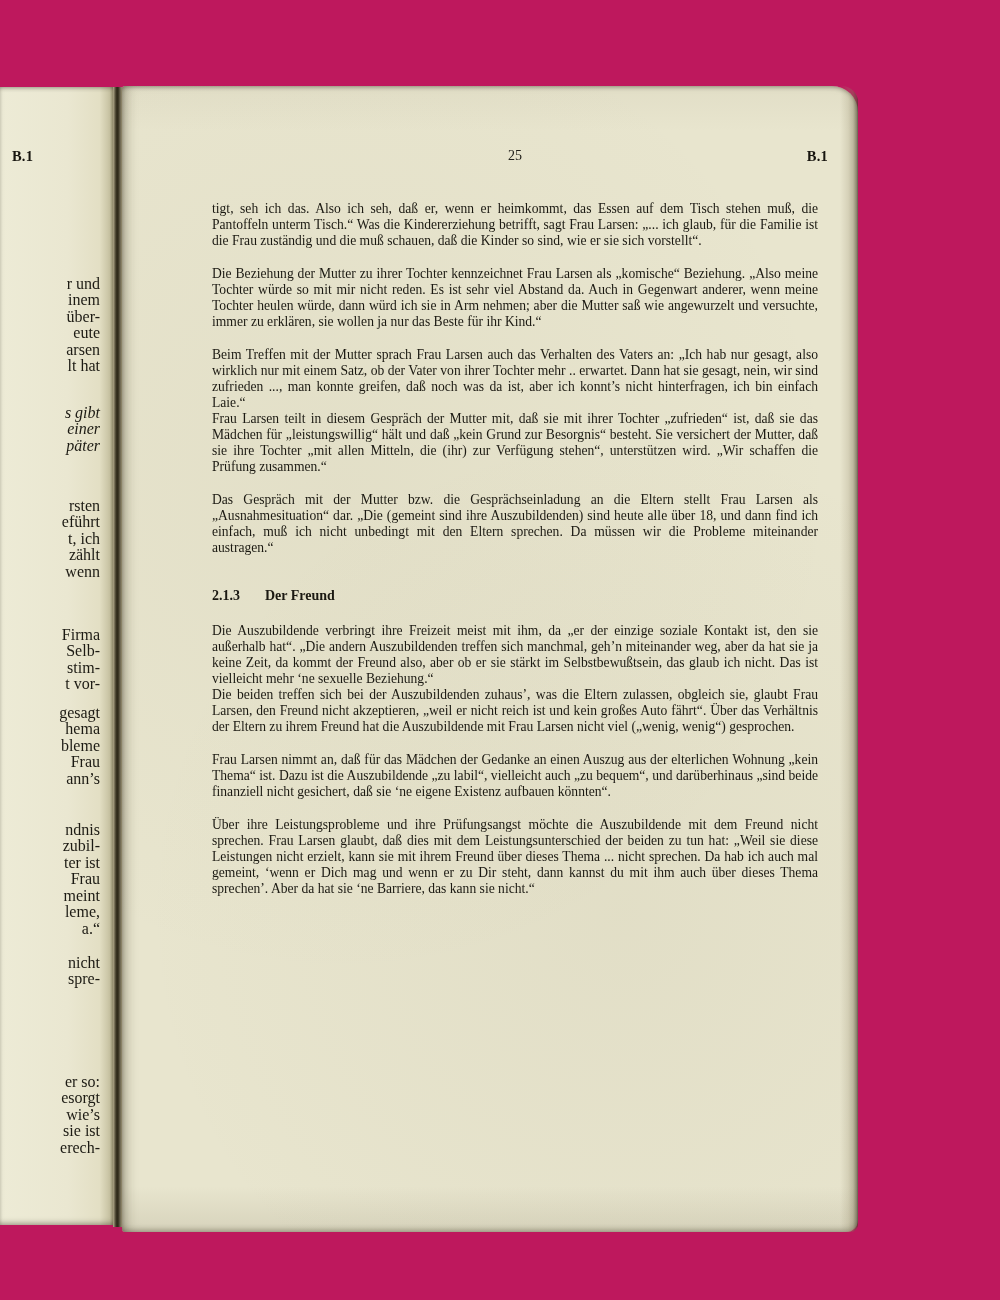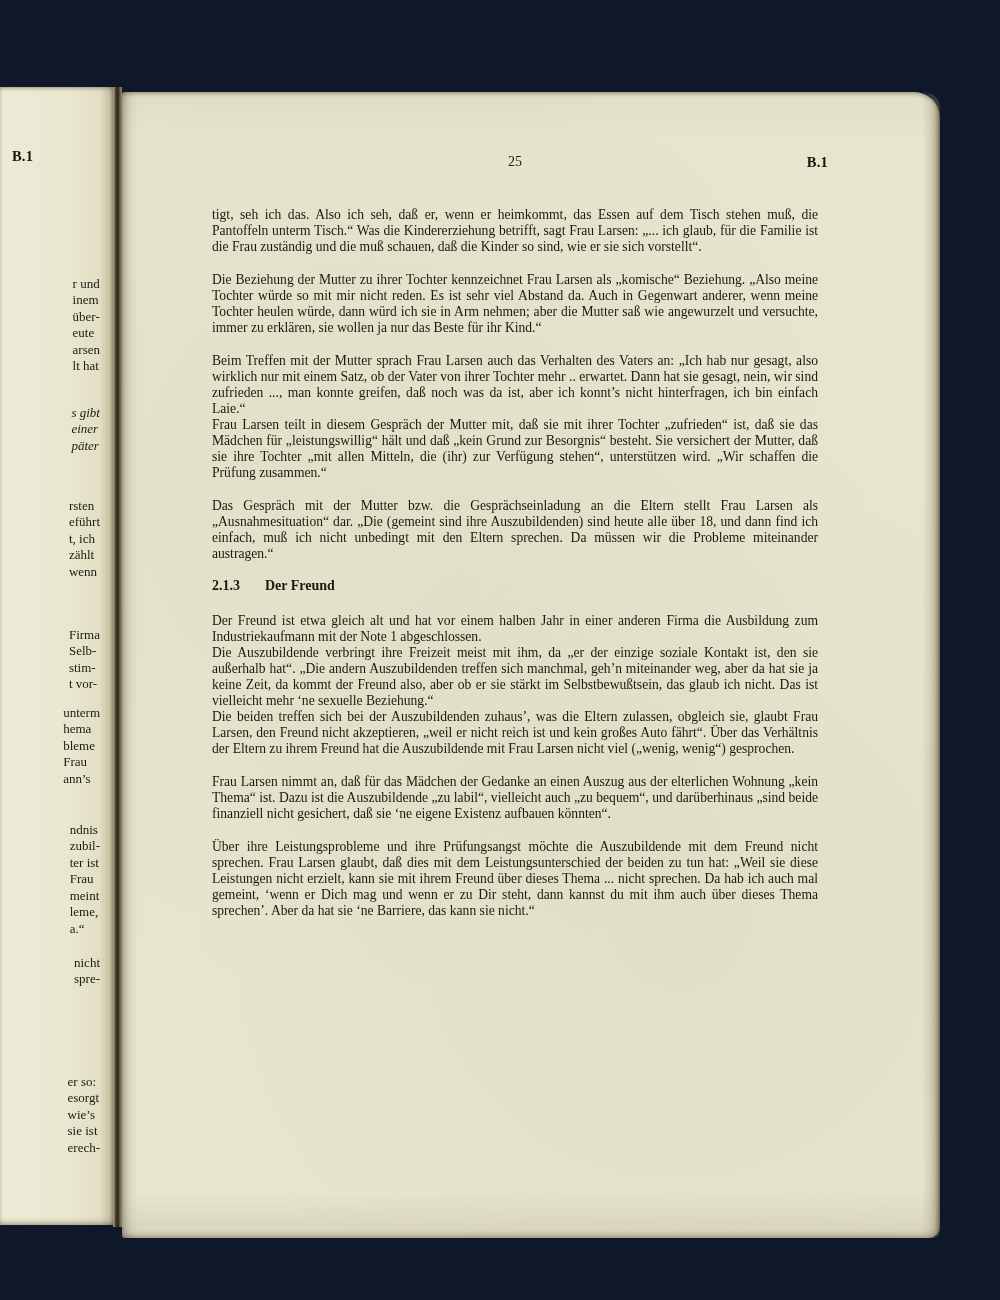--- a/index.html
+++ b/index.html
@@ -1,42 +1,42 @@
 <!DOCTYPE html>
 <html lang="de"><head>
 <meta charset="utf-8">
 <style>
   html,body{margin:0;padding:0;background:#000;}
   .stage{
     position:relative;width:1000px;height:1300px;overflow:hidden;
-    background:#0f172a;
+    background:#be185d;
     font-family:"Liberation Serif", serif;
   }
   
   .left-page{
     position:absolute;left:0;top:87px;width:113px;height:1138px;
     background:linear-gradient(90deg,#edebd6 0%,#eae7d1 60%,#e3dfc4 88%,#c7c2a2 97%,#a39c7c 100%);
     box-shadow:inset 0 3px 4px -2px rgba(40,35,20,.45), inset 0 -4px 6px -3px rgba(40,35,20,.5);
   }
   .lp-header{
     position:absolute;top:61px;left:12px;
     font-weight:bold;font-size:14.5px;color:#17150f;letter-spacing:.2px;
   }
   .frag-group{
-    position:absolute;right:13px;
-    font-size:13px;line-height:16.45px;color:#1c1a13;white-space:pre;
+    position:absolute;right:13px;text-align:right;
+    font-size:16px;line-height:16.45px;color:#1c1a13;white-space:pre;
   }
   
   .gutter{
     position:absolute;left:113px;top:87px;width:9px;height:1140px;
     background:linear-gradient(90deg,#b3ab8b 0%,#3a3423 35%,#2c2717 55%,#6c6550 80%,#948c6e 100%);
   }
   
   .right-page{
-    position:absolute;left:122px;top:92px;width:818px;height:1146px;
+    position:absolute;left:122px;top:86px;width:736px;height:1146px;
     background-color:#e8e5ce;
     background-image:
       radial-gradient(circle at 30% 35%, rgba(125,115,80,0.05), rgba(0,0,0,0) 55%),
       radial-gradient(circle at 68% 72%, rgba(125,115,80,0.06), rgba(0,0,0,0) 50%),
       linear-gradient(180deg, rgba(120,110,80,0.06) 0%, rgba(0,0,0,0) 4%, rgba(0,0,0,0) 96%, rgba(90,80,55,0.12) 100%);
     border-radius:3px 26px 12px 3px;
     box-shadow:
       inset 9px 0 14px -8px rgba(55,47,28,.55),
       inset 0 3px 4px -2px rgba(40,35,20,.42),
       inset 0 -4px 6px -3px rgba(40,35,20,.40);
@@ -55,58 +55,57 @@
     position:absolute;right:-10px;top:0;
     font-weight:bold;font-size:14.5px;color:#17150f;letter-spacing:.2px;
   }
   .text-col{
     position:absolute;left:90px;top:115px;width:606px;
     font-size:13.6px;line-height:16px;text-align:justify;
     color:#1b1912;
   }
   p.para{margin:0;}
   p.gap{margin-top:17px;}
-  .heading{margin-top:16px;margin-bottom:19px;font-weight:bold;font-size:14px;}
+  .heading{margin-top:32px;margin-bottom:19px;font-weight:bold;font-size:14px;}
   .heading .h-num{margin-right:25px;}
   b{font-weight:normal;}
 </style>
 </head>
 <body>
 
 <div class="stage">
 
   <div class="left-page">
     <div class="lp-header">B.1</div>
     <div>
         <div class="frag-group" style="top: 189px;"><div>r und</div><div>inem</div><div>über-</div><div>eute</div><div>arsen</div><div>lt hat</div></div>
         <div class="frag-group" style="top: 318px; font-style: italic;"><div>s gibt</div><div>einer</div><div>päter</div></div>
         <div class="frag-group" style="top: 411px;"><div>rsten</div><div>eführt</div><div>t, ich</div><div>zählt</div><div>wenn</div></div>
         <div class="frag-group" style="top: 540px;"><div>Firma</div><div>Selb-</div><div>stim-</div><div>t vor-</div></div>
-        <div class="frag-group" style="top: 618px;"><div>unterm</div><div>hema</div><div>bleme</div><div>Frau</div><div>ann’s</div></div>
+        <div class="frag-group" style="top: 618px;"><div>gesagt</div><div>hema</div><div>bleme</div><div>Frau</div><div>ann’s</div></div>
         <div class="frag-group" style="top: 735px;"><div>ndnis</div><div>zubil-</div><div>ter ist</div><div>Frau</div><div>meint</div><div>leme,</div><div>a.“</div></div>
         <div class="frag-group" style="top: 868px;"><div>nicht</div><div>spre-</div></div>
         <div class="frag-group" style="top: 987px;"><div>er so:</div><div>esorgt</div><div>wie’s</div><div>sie ist</div><div>erech-</div></div>
       </div>
   </div>
 
   <div class="gutter"></div>
 
   <div class="right-page">
     <div class="rp-header">
       <span class="page-num">25</span>
       <span class="section-label">B.1</span>
     </div>
     <div class="text-col">
         <p class="para"><span>tigt, seh ich das. Also ich seh, daß er, wenn er heimkommt, das Essen auf dem Tisch stehen muß, die Pantoffeln unterm Tisch.“ Was die Kindererziehung betrifft, sagt Frau Larsen: „... ich glaub, für die Familie ist die Frau zuständig und die muß schauen, daß die Kinder so sind, wie er sie sich vorstellt“.</span></p>
         <p class="para gap"><span>Die Beziehung der Mutter zu ihrer Tochter kennzeichnet Frau Larsen als „komische“ Beziehung. „Also </span><b>meine</b><span> Tochter würde so mit mir nicht reden. Es ist sehr viel Abstand da. Auch in Gegenwart anderer, wenn meine Tochter heulen würde, dann würd ich sie in Arm nehmen; aber die Mutter saß wie angewurzelt und versuchte, immer zu erklären, sie wollen ja nur das Beste für ihr Kind.“</span></p>
         <p class="para gap"><span>Beim Treffen mit der Mutter sprach Frau Larsen auch das Verhalten des Vaters an: „Ich hab nur gesagt, also wirklich nur mit </span><b>einem</b><span> Satz, ob der Vater von ihrer Tochter mehr .. erwartet. Dann hat sie gesagt, nein, wir sind zufrieden ..., man konnte greifen, daß noch was da ist, aber ich konnt’s nicht hinterfragen, ich bin einfach Laie.“</span></p>
         <p class="para"><span>Frau Larsen teilt in diesem Gespräch der Mutter mit, daß sie mit ihrer Tochter „zufrieden“ ist, daß sie das Mädchen für „leistungswillig“ hält und daß „kein Grund zur Besorgnis“ besteht. Sie versichert der Mutter, daß sie ihre Tochter „mit allen Mitteln, die (ihr) zur Verfügung stehen“, unterstützen wird. „Wir schaffen die Prüfung zusammen.“</span></p>
         <p class="para gap"><span>Das Gespräch mit der Mutter bzw. die Gesprächseinladung an die Eltern stellt Frau Larsen als „Ausnahmesituation“ dar. „Die (gemeint sind ihre Auszubildenden) sind heute alle über 18, und dann find ich einfach, muß ich nicht unbedingt mit den Eltern sprechen. Da müssen wir die Probleme miteinander austragen.“</span></p>
         <div class="heading"><span class="h-num">2.1.3</span><span>Der Freund</span></div>
-        <p class="para gap"><span>Der Freund ist etwa gleich alt und hat vor einem halben Jahr in einer anderen Firma die Ausbildung zum Industriekaufmann mit der Note 1 abgeschlossen.</span></p>
         <p class="para"><span>Die Auszubildende verbringt ihre Freizeit meist mit ihm, da „er der einzige soziale Kontakt ist, den sie außerhalb hat“. „Die andern Auszubildenden treffen sich manchmal, geh’n miteinander weg, aber da hat sie ja keine Zeit, da kommt der Freund also, aber ob er sie stärkt im Selbstbewußtsein, das glaub ich nicht. Das ist vielleicht mehr ‘ne sexuelle Beziehung.“</span></p>
         <p class="para"><span>Die beiden treffen sich bei der Auszubildenden zuhaus’, was die Eltern zulassen, obgleich sie, glaubt Frau Larsen, den Freund nicht akzeptieren, „weil er nicht reich ist und kein großes Auto fährt“. Über das Verhältnis der Eltern zu ihrem Freund hat die Auszubildende mit Frau Larsen nicht viel („wenig, wenig“) gesprochen.</span></p>
         <p class="para gap"><span>Frau Larsen nimmt an, daß für das Mädchen der Gedanke an einen Auszug aus der elterlichen Wohnung „kein Thema“ ist. Dazu ist die Auszubildende „zu labil“, vielleicht auch „zu bequem“, und darüberhinaus „sind beide finanziell nicht gesichert, daß sie ‘ne eigene Existenz aufbauen könnten“.</span></p>
         <p class="para gap"><span>Über ihre Leistungsprobleme und ihre Prüfungsangst möchte die Auszubildende mit dem Freund nicht sprechen. Frau Larsen glaubt, daß dies mit dem Leistungsunterschied der beiden zu tun hat: „Weil sie diese Leistungen nicht erzielt, kann sie mit ihrem Freund über dieses Thema ... nicht sprechen. Da hab ich auch mal gemeint, ‘wenn er Dich mag und wenn er zu Dir steht, dann kannst du mit ihm auch über dieses Thema sprechen’. Aber da hat sie ‘ne Barriere, das kann sie nicht.“</span></p>
       </div>
     <div class="fore-edge"></div>
   </div>
 
 </div>
 

